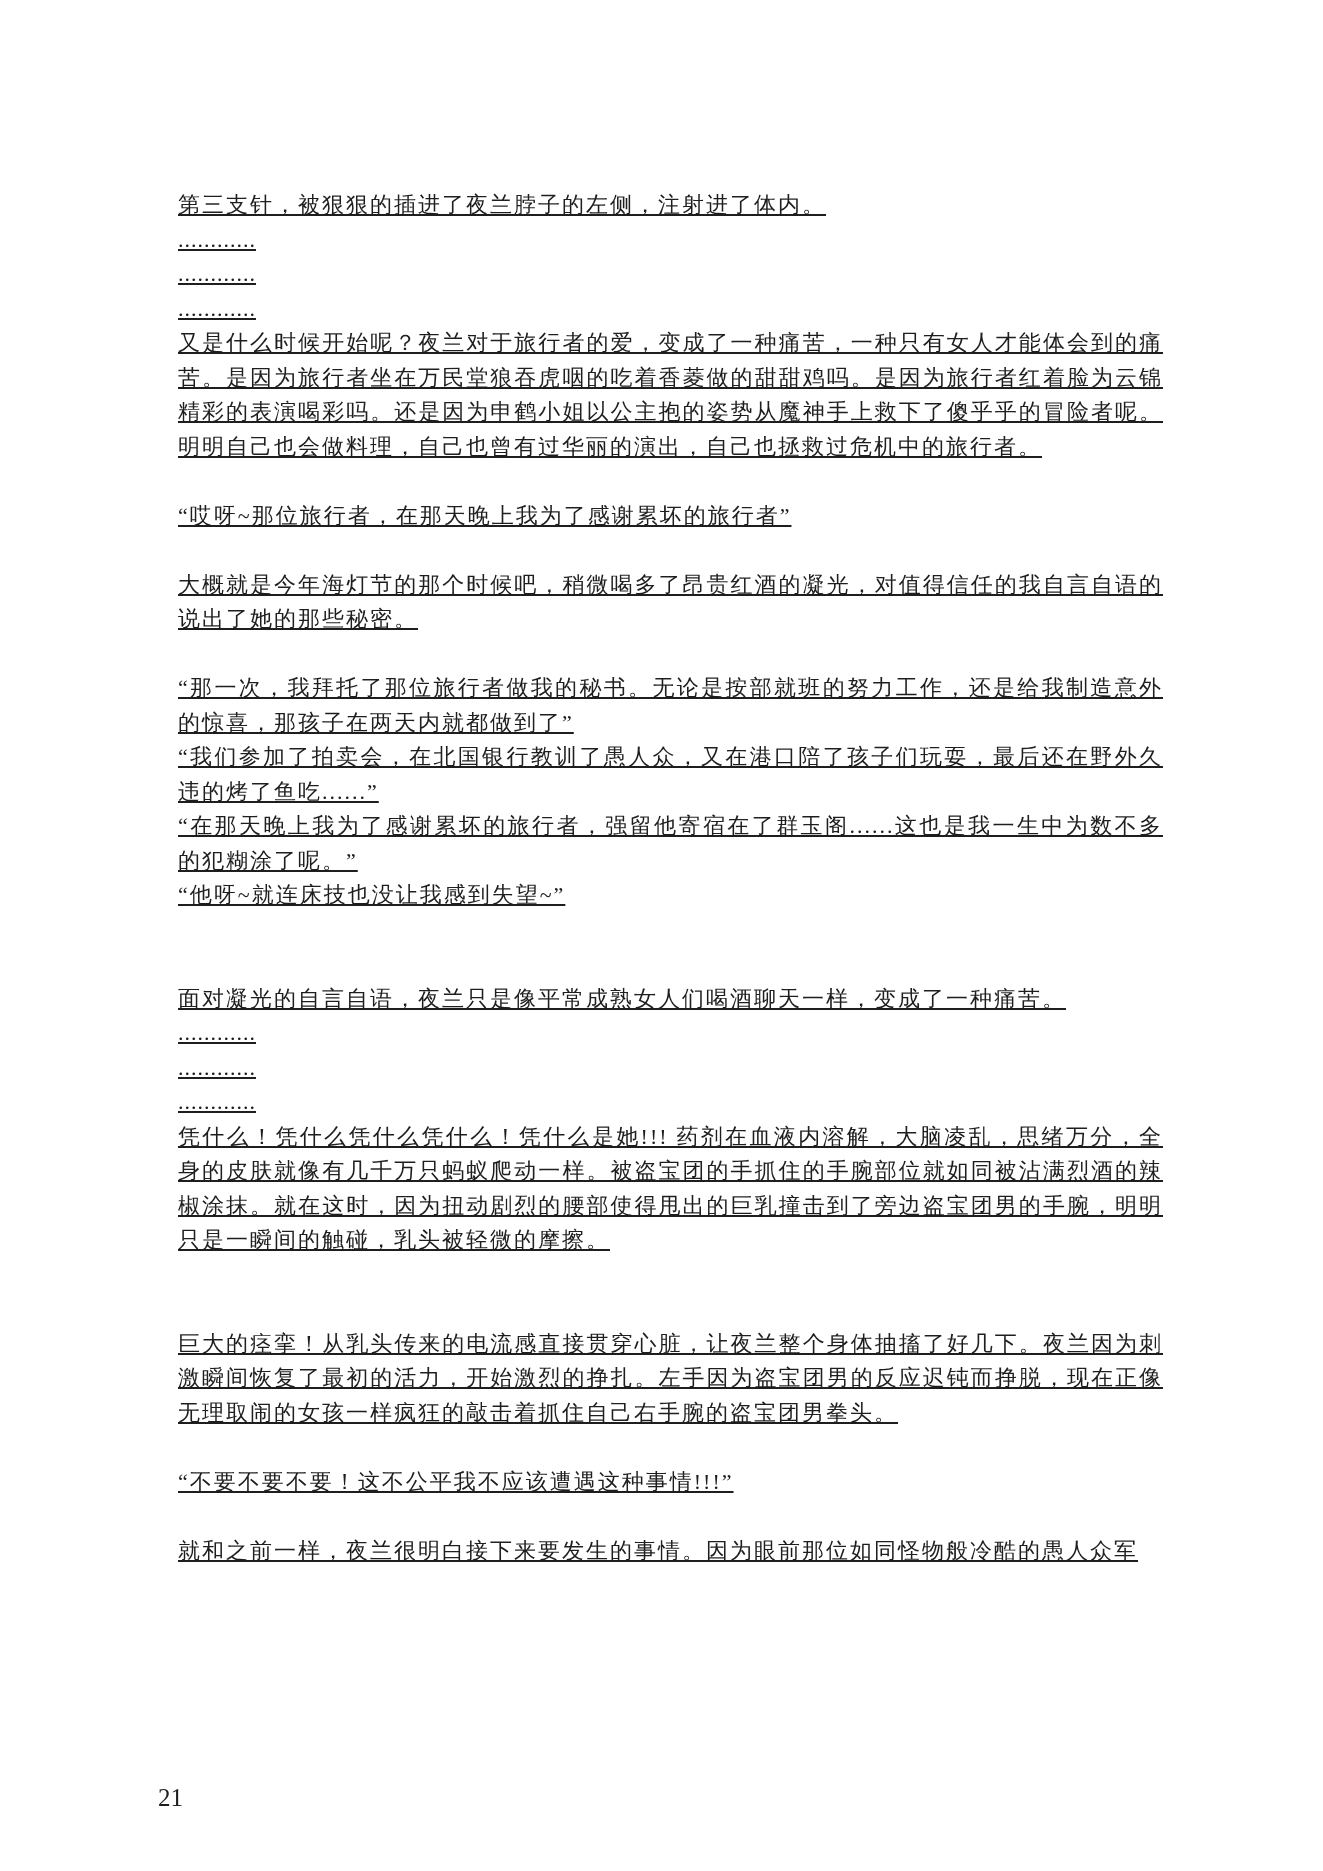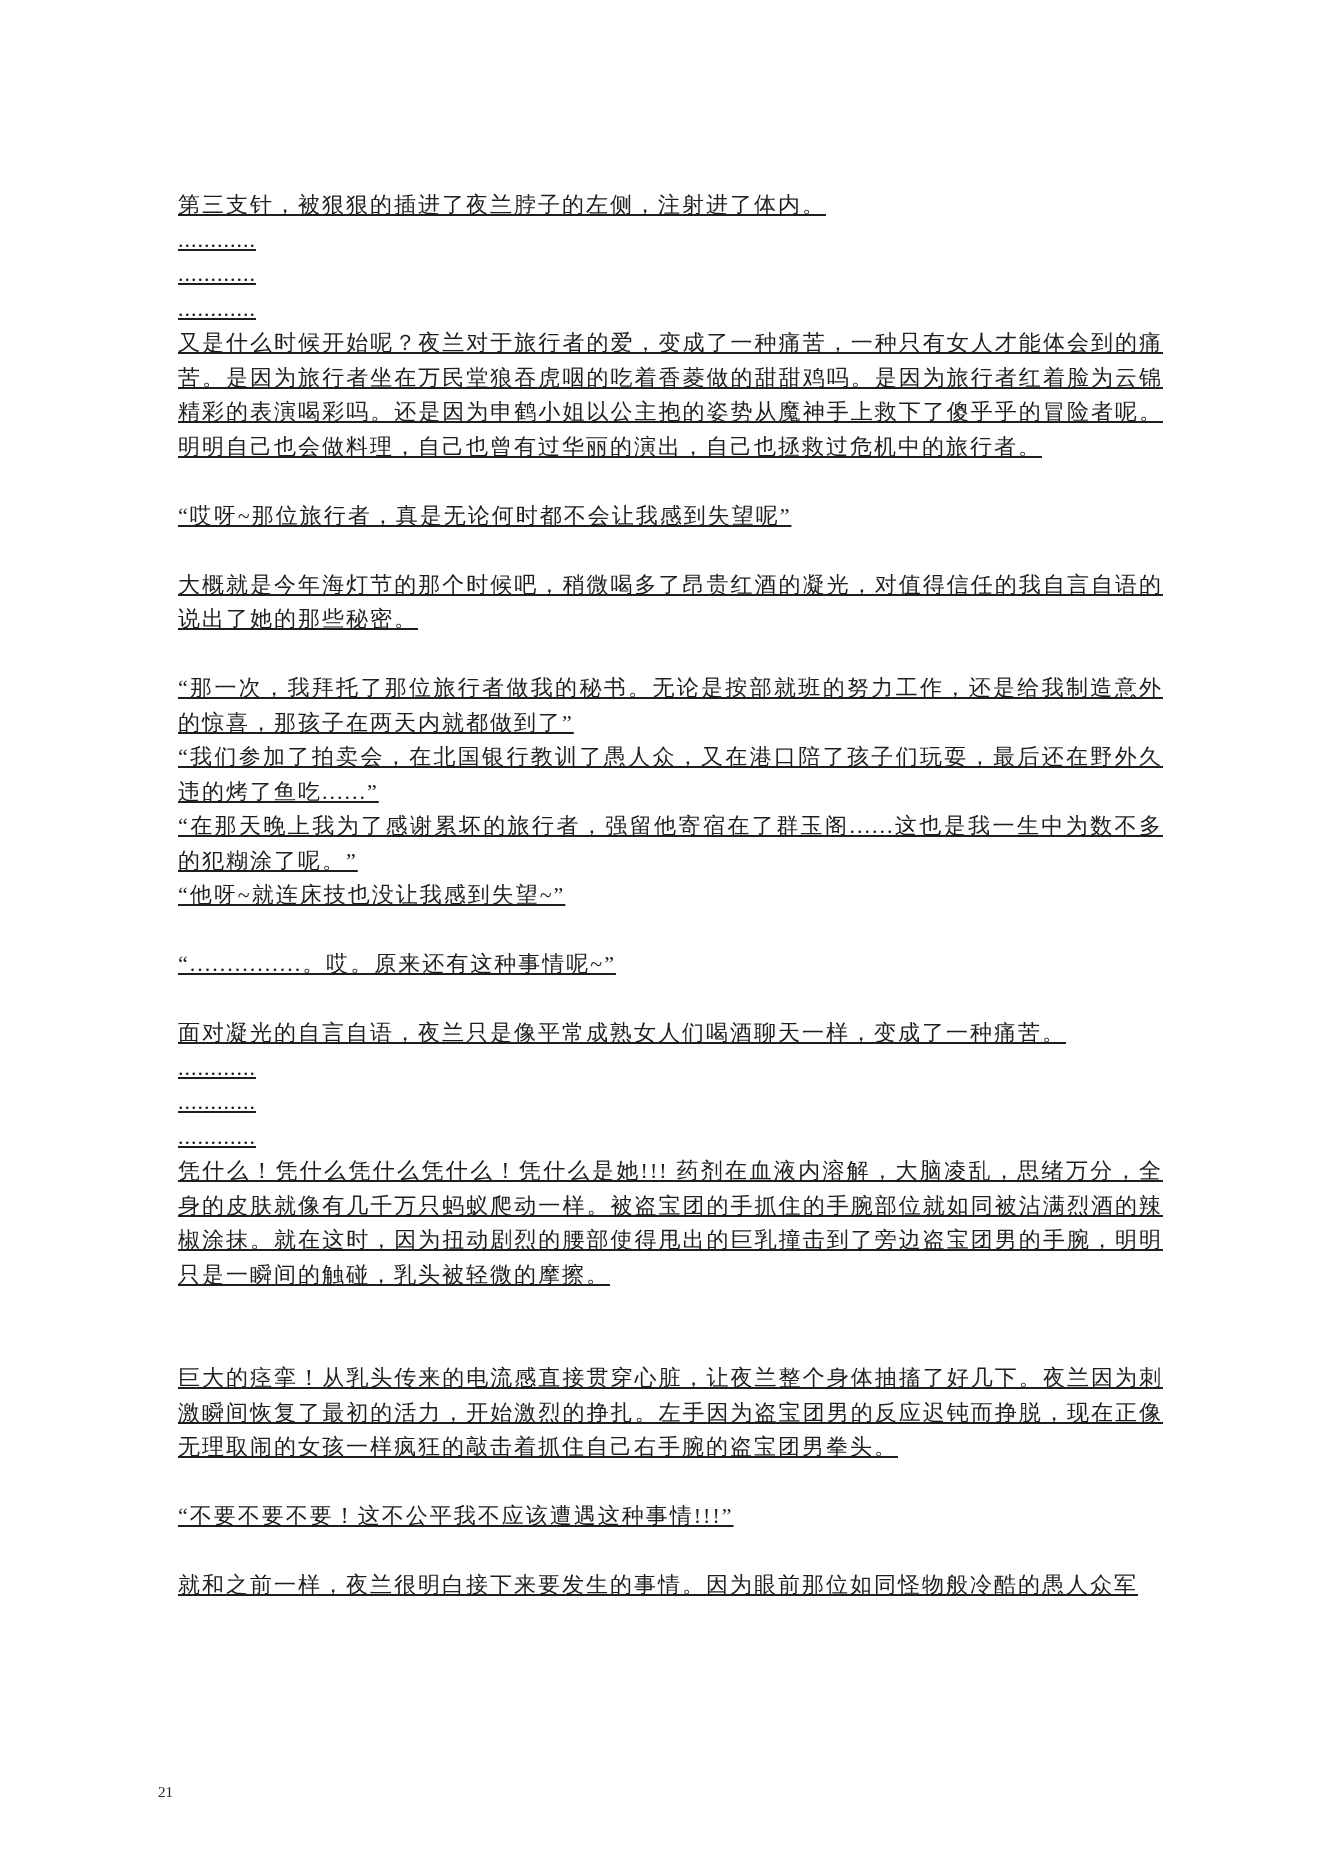--- a/index.html
+++ b/index.html
@@ -32,44 +32,43 @@
     min-height: 34.5px;
     text-decoration: underline;
   }
   .content p.dots {
     letter-spacing: 1px;
   }
   .page-number {
     position: absolute;
     left: 158px;
     top: 1784px;
-    font-size: 15px;
+    font-size: 25px;
   }
 </style>
 </head>
 <body style="background: rgb(255, 255, 255); color: rgb(30, 30, 30);">
 
 <div class="page">
   <div class="content" id="content">
       <p>第三支针，被狠狠的插进了夜兰脖子的左侧，注射进了体内。</p>
       <p class="dots">............</p>
       <p class="dots">............</p>
       <p class="dots">............</p>
       <p>又是什么时候开始呢？夜兰对于旅行者的爱，变成了一种痛苦，一种只有女人才能体会到的痛苦。是因为旅行者坐在万民堂狼吞虎咽的吃着香菱做的甜甜鸡吗。是因为旅行者红着脸为云锦精彩的表演喝彩吗。还是因为申鹤小姐以公主抱的姿势从魔神手上救下了傻乎乎的冒险者呢。明明自己也会做料理，自己也曾有过华丽的演出，自己也拯救过危机中的旅行者。</p>
       <p></p>
-      <p>“哎呀~那位旅行者，真是无论何时都不会让我感到失望呢”</p>
+      <p>“哎呀~那位旅行者，在那天晚上我为了感谢累坏的旅行者”</p>
       <p></p>
       <p>大概就是今年海灯节的那个时候吧，稍微喝多了昂贵红酒的凝光，对值得信任的我自言自语的说出了她的那些秘密。</p>
       <p></p>
       <p>“那一次，我拜托了那位旅行者做我的秘书。无论是按部就班的努力工作，还是给我制造意外的惊喜，那孩子在两天内就都做到了”</p>
       <p>“我们参加了拍卖会，在北国银行教训了愚人众，又在港口陪了孩子们玩耍，最后还在野外久违的烤了鱼吃......”</p>
       <p>“在那天晚上我为了感谢累坏的旅行者，强留他寄宿在了群玉阁......这也是我一生中为数不多的犯糊涂了呢。”</p>
       <p>“他呀~就连床技也没让我感到失望~”</p>
       <p></p>
-      <p>“...............。哎。原来还有这种事情呢~”</p>
       <p></p>
       <p>面对凝光的自言自语，夜兰只是像平常成熟女人们喝酒聊天一样，变成了一种痛苦。</p>
       <p class="dots">............</p>
       <p class="dots">............</p>
       <p class="dots">............</p>
       <p>凭什么！凭什么凭什么凭什么！凭什么是她!!! 药剂在血液内溶解，大脑凌乱，思绪万分，全身的皮肤就像有几千万只蚂蚁爬动一样。被盗宝团的手抓住的手腕部位就如同被沾满烈酒的辣椒涂抹。就在这时，因为扭动剧烈的腰部使得甩出的巨乳撞击到了旁边盗宝团男的手腕，明明只是一瞬间的触碰，乳头被轻微的摩擦。</p>
       <p></p>
       <p></p>
       <p>巨大的痉挛！从乳头传来的电流感直接贯穿心脏，让夜兰整个身体抽搐了好几下。夜兰因为刺激瞬间恢复了最初的活力，开始激烈的挣扎。左手因为盗宝团男的反应迟钝而挣脱，现在正像无理取闹的女孩一样疯狂的敲击着抓住自己右手腕的盗宝团男拳头。</p>
       <p></p>

